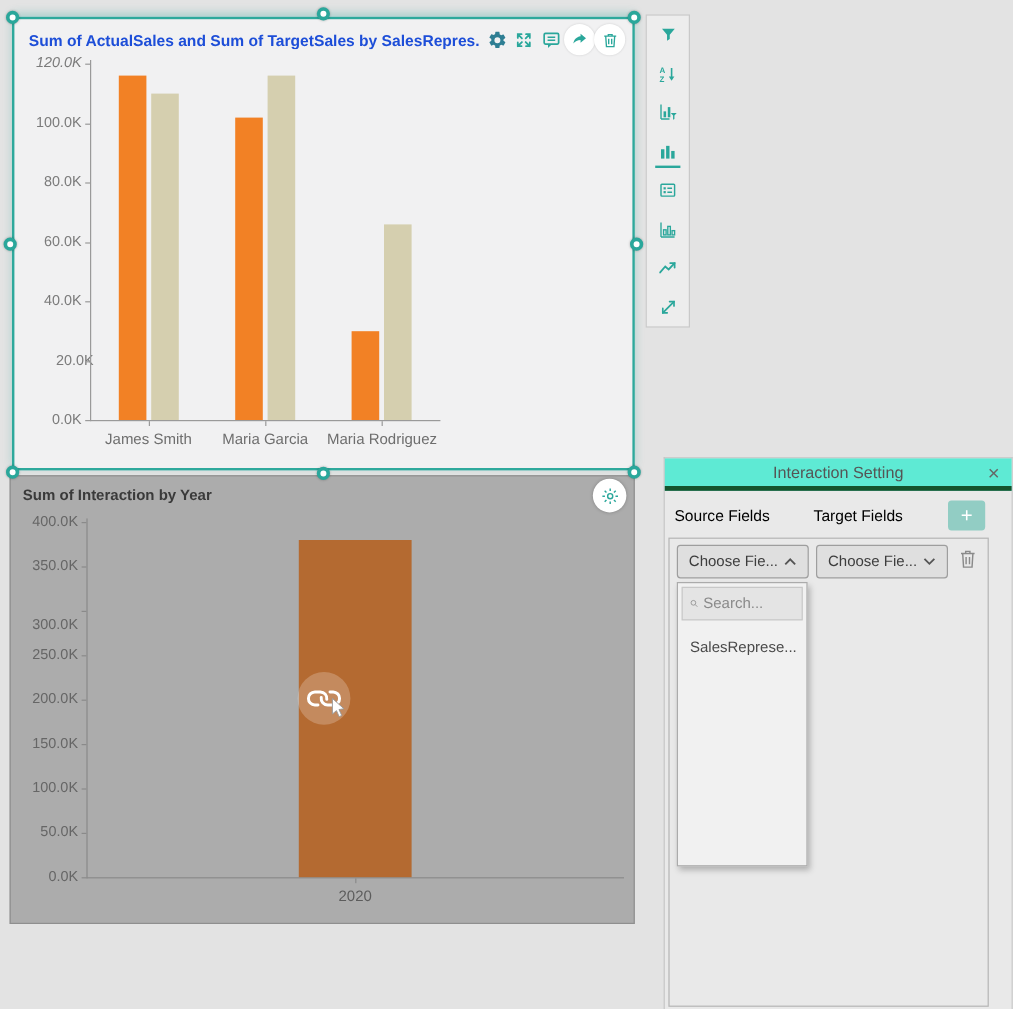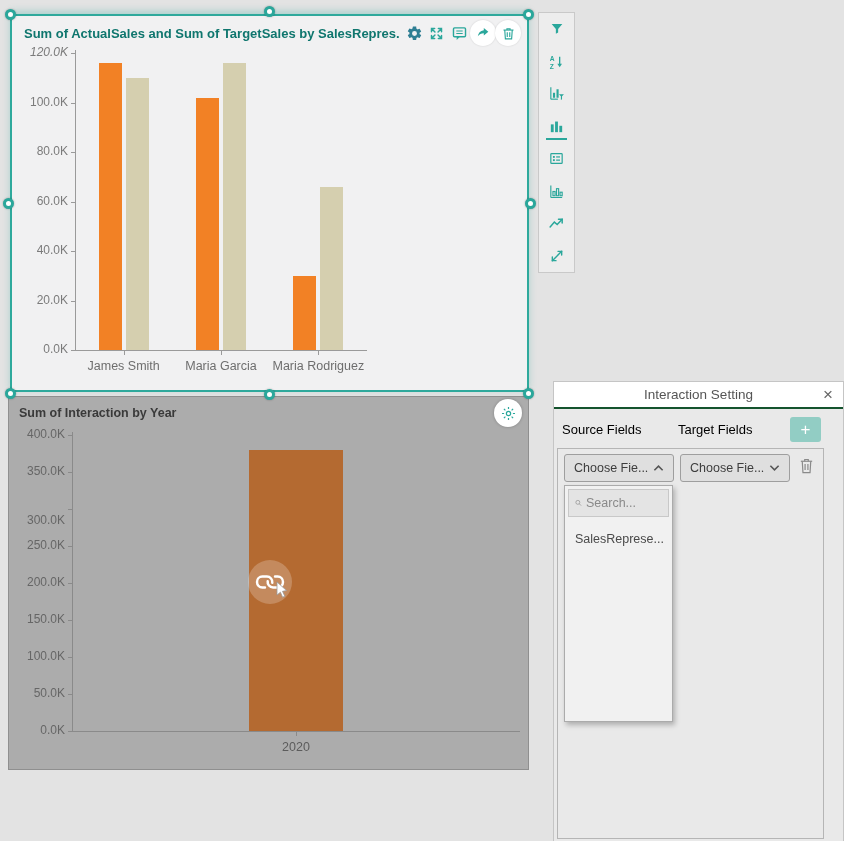--- a/index.html
+++ b/index.html
@@ -10,21 +10,21 @@
   .widget1 { position:absolute; left:10px; top:14px; width:519px; height:378px;
     background:#f1f1f2; border:2px solid #2ea99c; overflow:hidden;
     box-shadow:0 -3px 7px rgba(42,167,155,.30); }
   .handle { position:absolute; width:11px; height:11px; border-radius:50%;
     background:#fff; border:3px solid #2aa79b; z-index:30; box-shadow:0 0 2px rgba(0,0,0,.3); }
   .h-tl{left:5px;top:9px} .h-tm{left:264px;top:6px} .h-tr{left:523px;top:9px}
   .h-ml{left:3px;top:198px} .h-mr{left:525px;top:198px}
   .h-bl{left:5px;top:388px} .h-bm{left:264px;top:389px} .h-br{left:523px;top:388px}
 
   .w1-title { position:absolute; left:12px; top:10px; max-width:392px; white-space:nowrap;
-    overflow:hidden; font-size:13px; font-weight:bold; color:#0f766e; }
+    overflow:hidden; font-size:13px; font-weight:bold; color:#1d4ed8; }
   .w1-icons { position:absolute; left:386px; top:2px; width:128px; height:32px; }
   .hicon { position:absolute; cursor:pointer; }
   .circle-btn { width:26px; height:26px; border-radius:50%; background:#fff;
     display:flex; align-items:center; justify-content:center; box-shadow:0 0 2px rgba(0,0,0,.15); }
 
   
   .ytick-label { position:absolute; text-align:right; font-size:12px; color:#7b7b7b; }
   .axis { position:absolute; background:#9a9a9a; }
   .tickmark { position:absolute; background:#9a9a9a; }
   .bar { position:absolute; cursor:pointer; }
@@ -51,21 +51,21 @@
 
   
   .side-toolbar { position:absolute; left:538px; top:12px; width:37px; height:261px;
     background:#ededed; border:1px solid #c9c9c9; display:flex; flex-direction:column; }
   .tool-slot { flex:1; display:flex; align-items:center; justify-content:center; position:relative; cursor:pointer; }
   .tool-slot.active::after { content:""; position:absolute; left:7px; right:7px; bottom:3px; height:2px; background:#2aa79b; }
 
   
   .panel { position:absolute; left:553px; top:381px; width:291px; height:460px;
     background:#e9e9e9; border:1px solid #c5c5c5; border-bottom:none; }
-  .panel-header { height:27px; background:#ffffff; border-bottom:2px solid #14532d;
+  .panel-header { height:27px; background:#5eead4; border-bottom:4px solid #14532d;
     display:flex; align-items:center; justify-content:center; position:relative; }
   .panel-title { font-size:13.5px; color:#555; }
   .panel-close { position:absolute; right:10px; top:2px; font-size:17px; color:#666; cursor:pointer; line-height:22px; }
   .panel-body { position:relative; height:432px; }
   .field-label { position:absolute; top:13px; font-size:13px; color:#000000; }
   .lbl-source { left:8px; } .lbl-target { left:124px; }
   .add-btn { position:absolute; left:236px; top:8px; width:31px; height:25px; background:#92cdc4;
     border:none; border-radius:3px; color:#fff; font-size:17px; line-height:23px; cursor:pointer; }
   .group-box { position:absolute; left:3px; top:39px; width:267px; height:391px; border:1px solid #b5b5b5; }
   .dd-btn { position:absolute; top:5px; width:110px; height:28px; background:#dfdfdf;
@@ -118,21 +118,21 @@
           <path d="M9.5 6.5V4.5h5v2"></path>
           <path d="M6 6.5l1 14h10l1-14"></path>
           <path d="M10 10v7.5M14 10v7.5"></path>
         </svg>
     </span>
   </div>
 
   <div id="chart1">
       <div class="ytick-label" style="left: 2px; width: 54px; top: 326px;">0.0K</div>
       <div class="tickmark" style="left: 59px; top: 334px; width: 4px; height: 1px;"></div>
-      <div class="ytick-label" style="left: 2px; width: 54px; top: 276.5px;">20.0K</div>
+      <div class="ytick-label" style="left: 12px; width: 54px; top: 276.5px;">20.0K</div>
       <div class="tickmark" style="left: 59px; top: 284.5px; width: 4px; height: 1px;"></div>
       <div class="ytick-label" style="left: 2px; width: 54px; top: 227px;">40.0K</div>
       <div class="tickmark" style="left: 59px; top: 235px; width: 4px; height: 1px;"></div>
       <div class="ytick-label" style="left: 2px; width: 54px; top: 177.5px;">60.0K</div>
       <div class="tickmark" style="left: 59px; top: 185.5px; width: 4px; height: 1px;"></div>
       <div class="ytick-label" style="left: 2px; width: 54px; top: 128px;">80.0K</div>
       <div class="tickmark" style="left: 59px; top: 136px; width: 4px; height: 1px;"></div>
       <div class="ytick-label" style="left: 2px; width: 54px; top: 78.5px;">100.0K</div>
       <div class="tickmark" style="left: 59px; top: 86.5px; width: 4px; height: 1px;"></div>
       <div class="ytick-label" style="left: 2px; width: 54px; top: 29px; font-style: italic;">120.0K</div>

